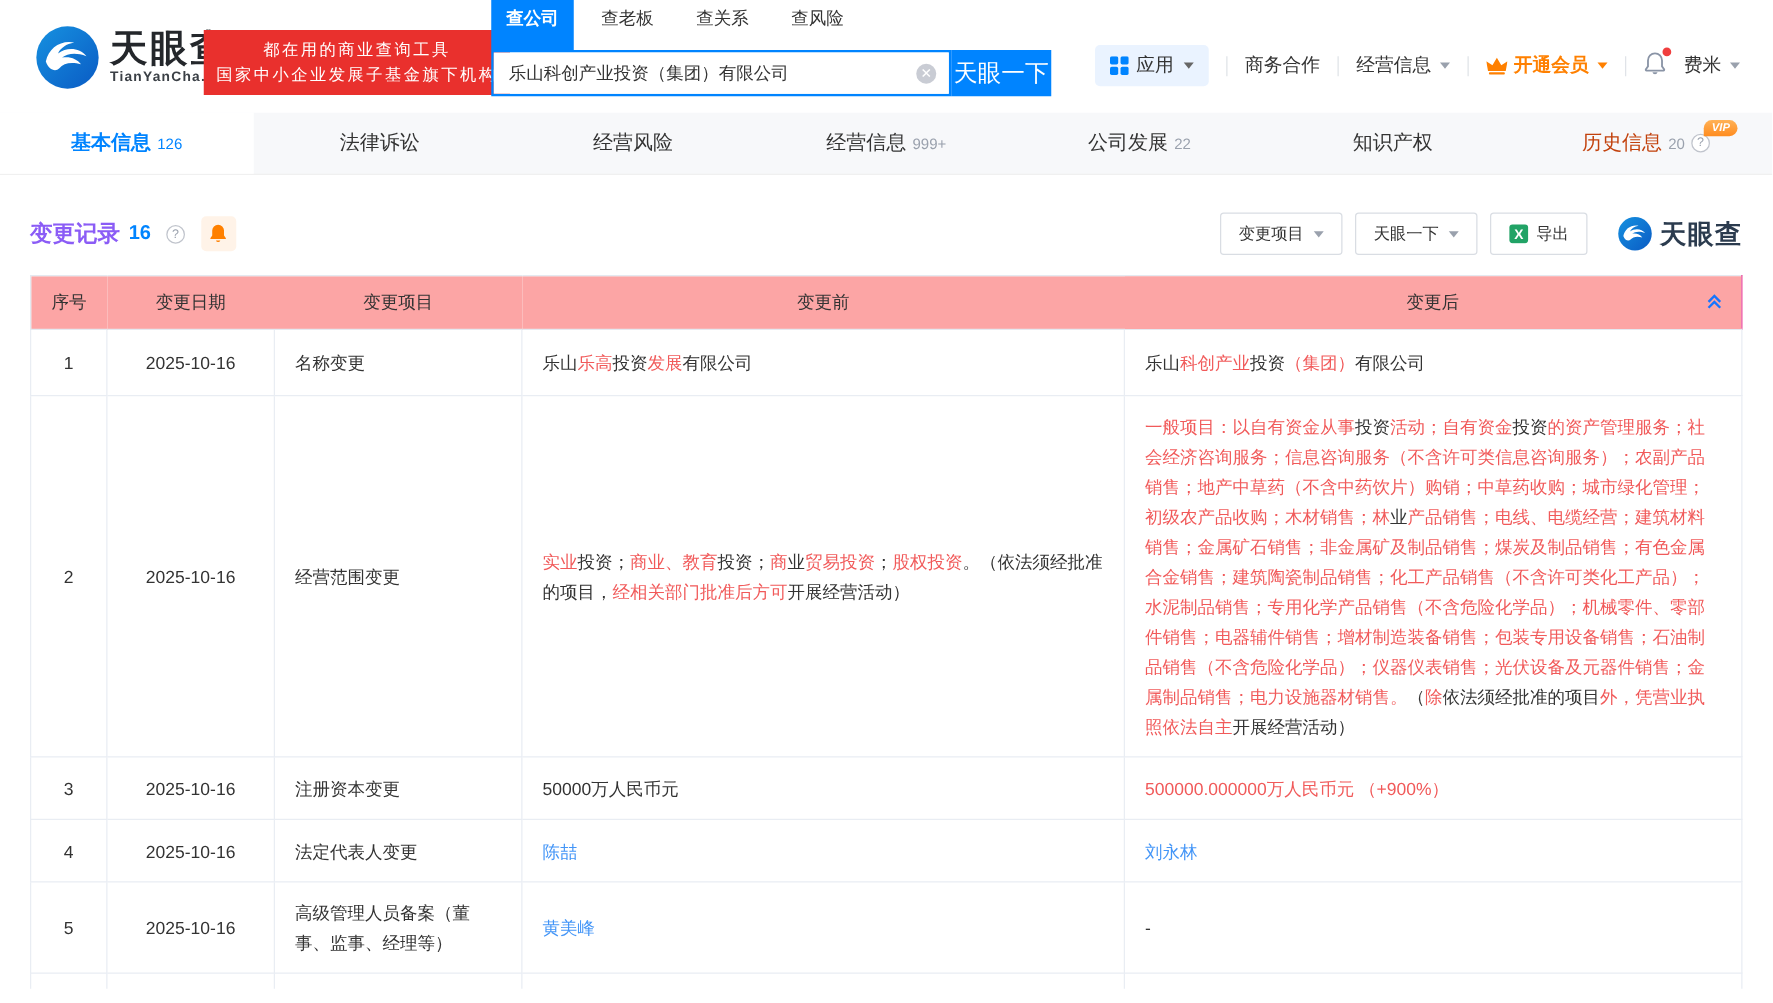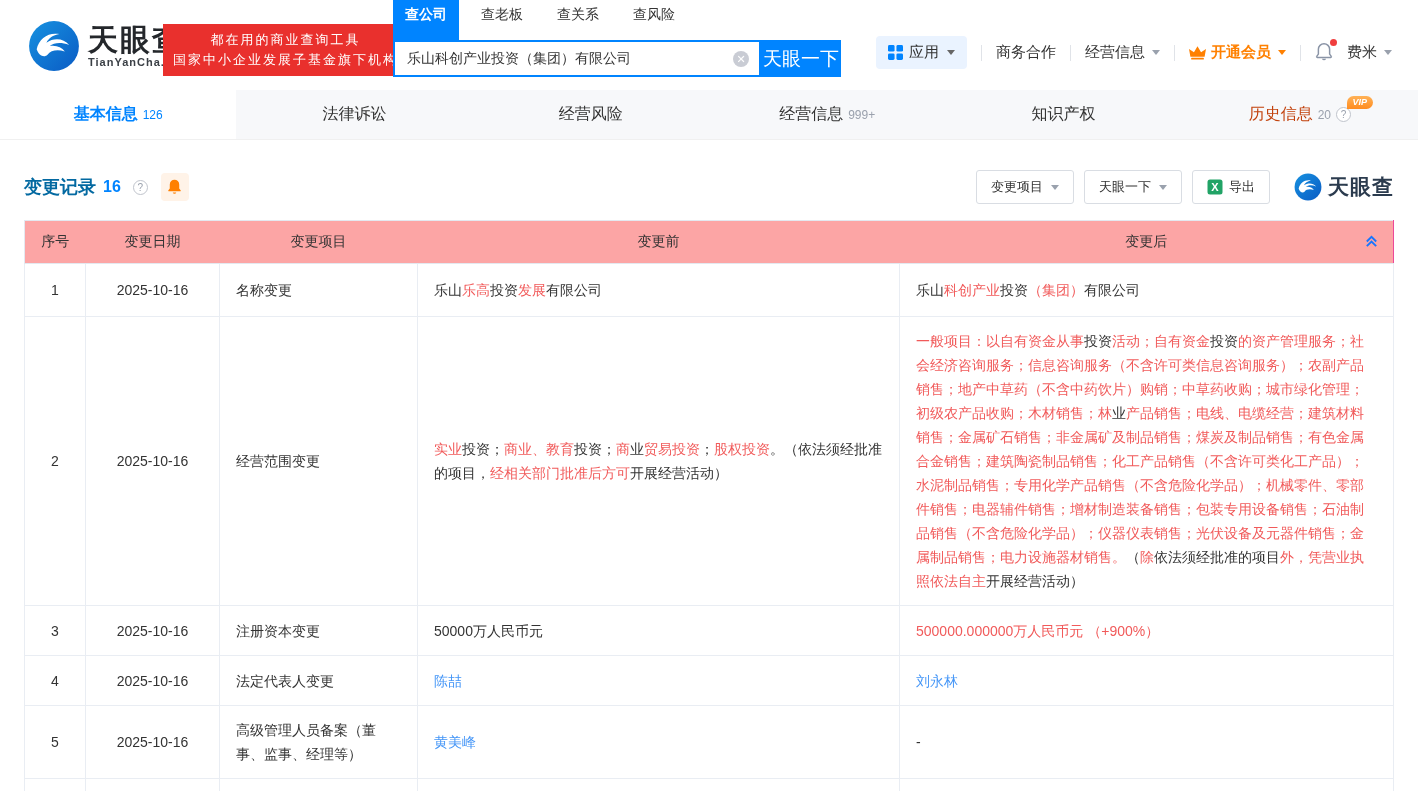--- a/index.html
+++ b/index.html
@@ -45,21 +45,21 @@
   .nav-tab.active .nav-label { color:#0084ff; font-weight:bold; }
   .nav-count { font-size:12px; color:#9aa1ad; margin-left:5px; }
   .nav-tab.active .nav-count { color:#0084ff; }
   .nav-tab.vip .nav-label { color:#c2410c; }
   .vip-badge { position:absolute; top:6px; margin-left:120px; background:linear-gradient(#ffb257,#ff8c1f); color:#fff; font-size:9px; font-weight:bold; font-style:italic; padding:1px 6px 2px; border-radius:7px 7px 7px 0; }
   .q-icon { width:15px; height:15px; border:1px solid #c0c4cc; border-radius:50%; color:#9aa1ad; font-size:10px; line-height:13px; text-align:center; display:inline-block; margin-left:5px; cursor:pointer; background:#fff; }
 
   
   .section-head { display:flex; align-items:center; justify-content:space-between; padding:30px 24px 16px; }
   .sh-left { display:flex; align-items:center; gap:7px; }
-  .sh-title { font-size:18px; font-weight:bold; color:#0369a1; }
+  .sh-title { font-size:18px; font-weight:bold; color:#8b5cf6; }
   .sh-count { font-size:16px; font-weight:bold; color:#0084ff; }
   .sub-bell { width:28px; height:28px; background:#fff3e8; border-radius:4px; display:flex; align-items:center; justify-content:center; cursor:pointer; margin-left:6px; }
   .sh-right { display:flex; align-items:center; gap:10px; }
   .sh-btn { display:flex; align-items:center; gap:6px; height:34px; padding:0 14px; background:#fff; border:1px solid #d9dde3; border-radius:3px; font-size:13px; color:#333; cursor:pointer; font-family:inherit; }
   .watermark { display:flex; align-items:center; gap:6px; margin-left:14px; }
   .wm-text { font-size:21px; font-weight:bold; color:#2b3b4e; letter-spacing:1px; }
 
   
   .change-table { width:1370px; margin:0 24px; border-collapse:collapse; table-layout:fixed; }
   .change-table th { height:42px; background:#fca5a5; font-weight:400; font-size:14px; color:#333; border:1px solid #e4e9f0; border-left:none; border-right:none; }
@@ -172,20 +172,24 @@
     </div>
     <div class="nav-tab">
       <span class="nav-label">法律诉讼</span>
     </div>
     <div class="nav-tab">
       <span class="nav-label">经营风险</span>
     </div>
     <div class="nav-tab">
       <span class="nav-label">经营信息</span>
       <span class="nav-count">999+</span>
+    </div>
+    <div class="nav-tab">
+      <span class="nav-label">公司发展</span>
+      <span class="nav-count">22</span>
     </div>
     <div class="nav-tab">
       <span class="nav-label">知识产权</span>
     </div>
     <div class="nav-tab vip">
       <span class="vip-badge">VIP</span>
       <span class="nav-label">历史信息</span>
       <span class="nav-count">20</span>
       <span class="q-icon">?</span>
     </div>

